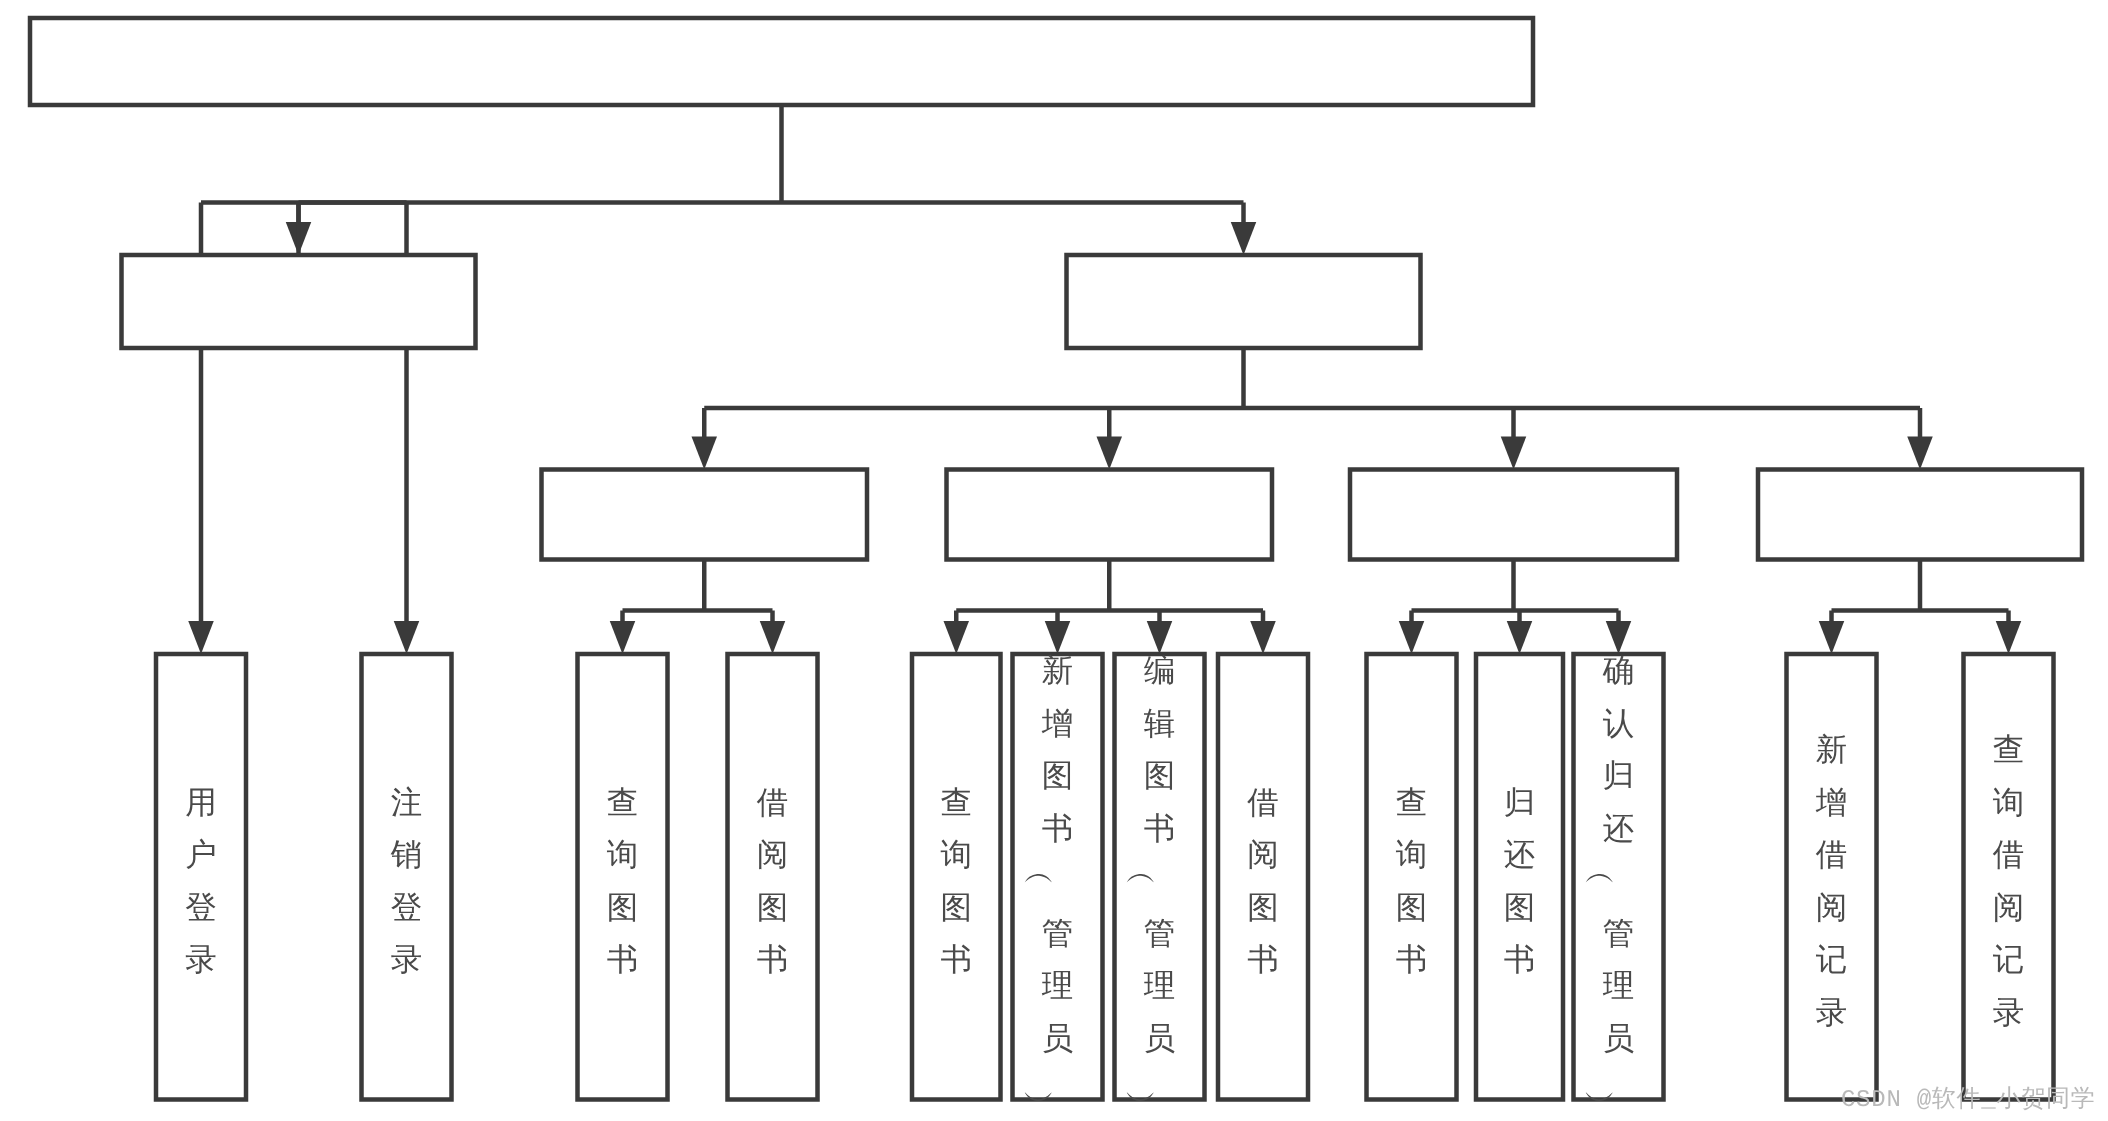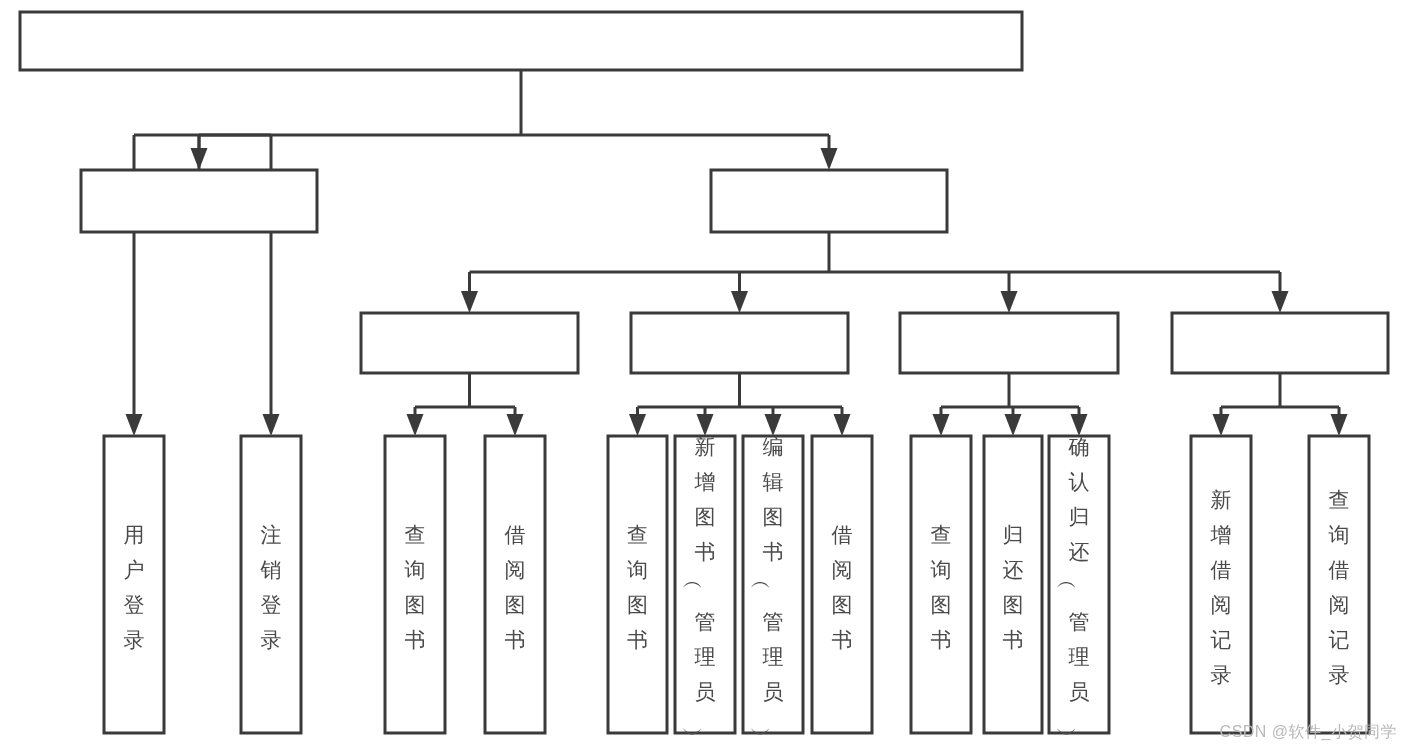--- a/index.html
+++ b/index.html
@@ -36,21 +36,21 @@
     fill:#4a4a4a;
     font-family:"DejaVu Sans","Liberation Sans",sans-serif;
     font-size:21px;
     text-anchor:middle;
   }
   .watermark{
     position:absolute;
     right:8px;bottom:4px;
     color:#b9b9b9;
     font-size:16px;
-    font-family:Liberation Sans, sans-serif;
+    font-family:Liberation Mono, monospace;
     letter-spacing:0.5px;
     white-space:nowrap;
     pointer-events:none;
   }
 </style>
 </head>
 <body>
 
 <div id="diagram-root">
   <svg id="tree" viewBox="0 0 1405 747">

